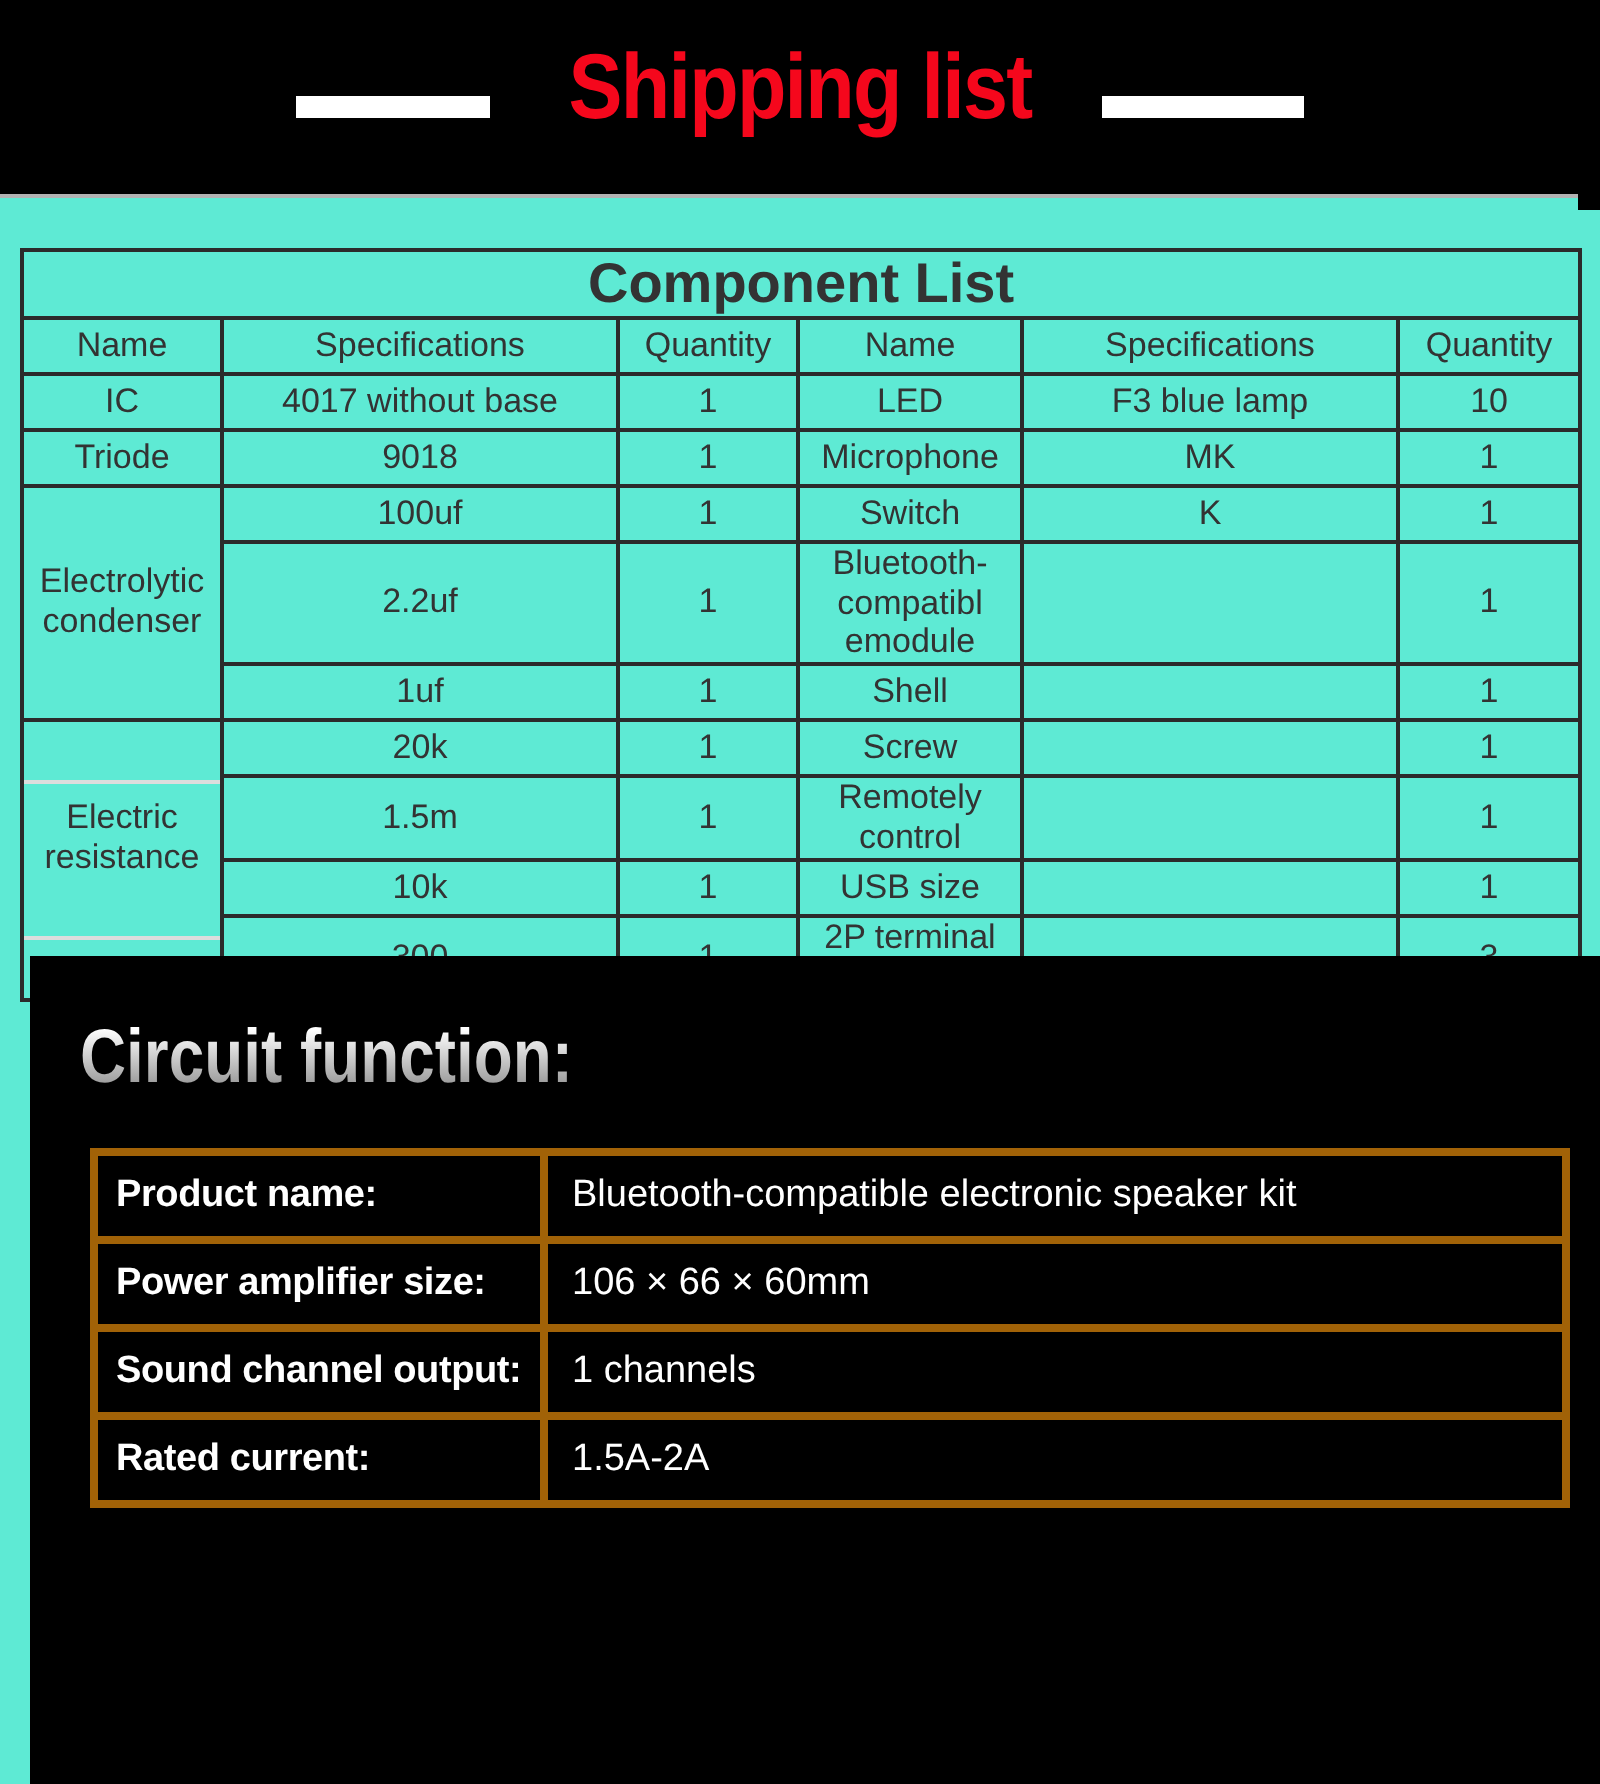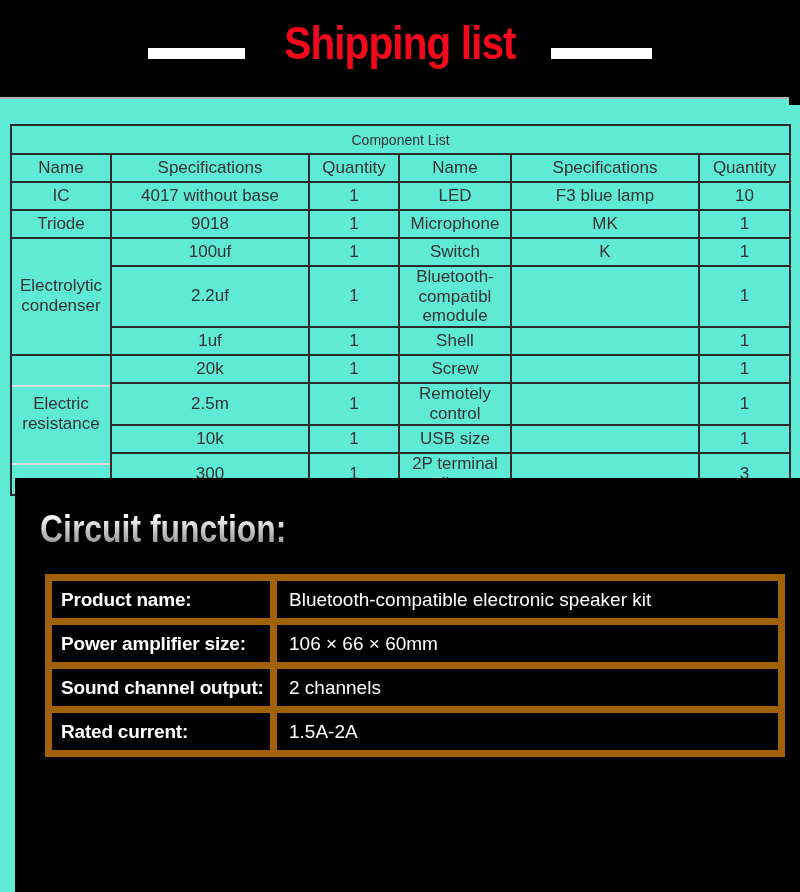--- a/index.html
+++ b/index.html
@@ -68,22 +68,22 @@
     border: 2px solid #2b2b2b;
     text-align: center;
     vertical-align: middle;
     height: 28px;
     font-size: 17px;
     font-weight: normal;
     overflow: hidden;
     padding: 0 1px;
   }
   table.ct .ct-title {
-    font-size: 14px;
-    font-weight: normal;
+    font-size: 28px;
+    font-weight: bold;
     height: 29px;
   }
   table.ct .hdr { font-size: 17px; }
   .multiline { white-space: pre-line; line-height: 1.2; }
   .small-cell { font-size: 11px; line-height: 1.15; white-space: pre-line; }
   .mid-cell { font-size: 14px; }
   td.group-cell { position: relative; font-size: 17px; }
   .faint-line {
     position: absolute;
     left: 0;
@@ -117,21 +117,21 @@
   }
   table.spec {
     position: absolute;
     left: 30px; top: 96px;
     width: 740px;
     border-collapse: collapse;
     table-layout: fixed;
     color: #ffffff;
   }
   table.spec td {
-    border: 7px solid #a16207;
+    border: 4px solid #a16207;
     height: 44px;
     vertical-align: middle;
     overflow: hidden;
   }
   td.spec-label {
     width: 225px;
     padding-left: 9px;
     font-size: 19px;
     font-weight: bold;
     letter-spacing: -0.2px;
@@ -229,21 +229,21 @@
           <span class="faint-line fl-top"></span>
           <span class="faint-line fl-bottom"></span>
         </td>
         <td>20k</td>
         <td>1</td>
         <td>Screw</td>
         <td></td>
         <td>1</td>
       </tr>
       <tr>
-        <td>2.5m</td>
+        <td>1.5m</td>
         <td>1</td>
         <td class="mid-cell">Remotely control</td>
         <td></td>
         <td>1</td>
       </tr>
       <tr>
         <td>10k</td>
         <td>1</td>
         <td>USB size</td>
         <td></td>
@@ -267,21 +267,21 @@
         <tr>
           <td class="spec-label">Product name:</td>
           <td class="spec-value">Bluetooth-compatible electronic speaker kit</td>
         </tr>
         <tr>
           <td class="spec-label">Power amplifier size:</td>
           <td class="spec-value">106 × 66 × 60mm</td>
         </tr>
         <tr>
           <td class="spec-label">Sound channel output:</td>
-          <td class="spec-value">2 channels</td>
+          <td class="spec-value">1 channels</td>
         </tr>
         <tr>
           <td class="spec-label">Rated current:</td>
           <td class="spec-value">1.5A-2A</td>
         </tr>
       </tbody>
     </table>
   </div>
 
 </div>

